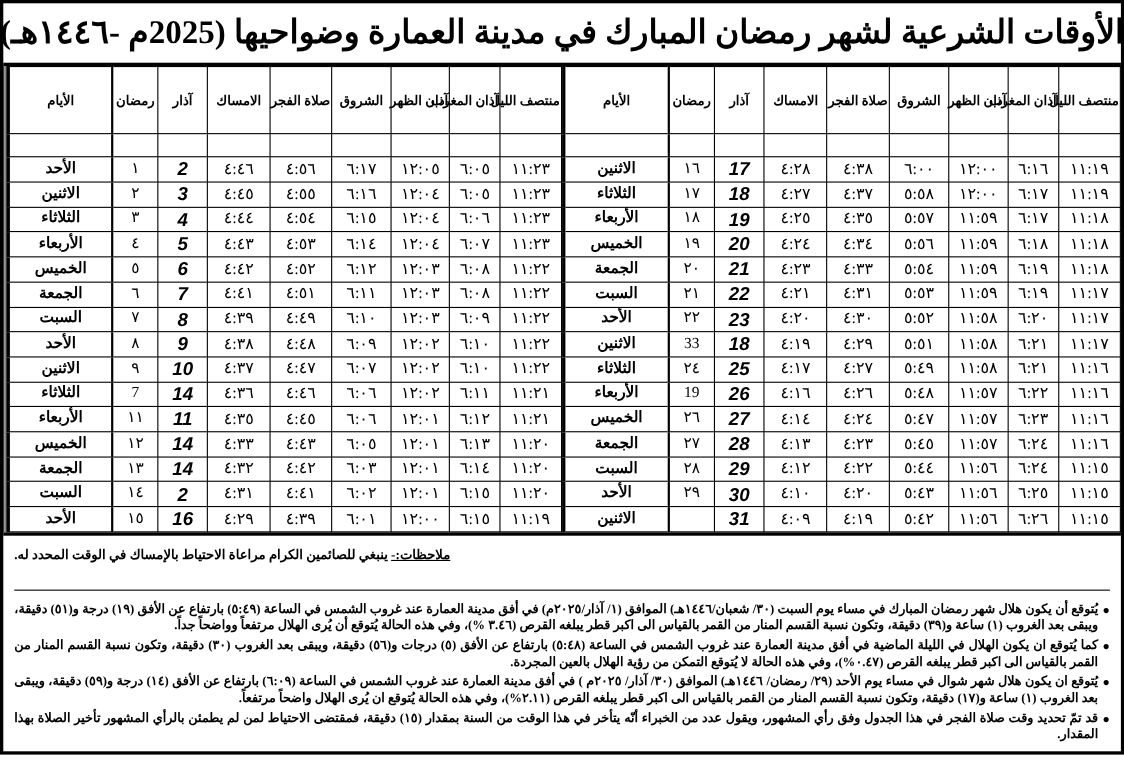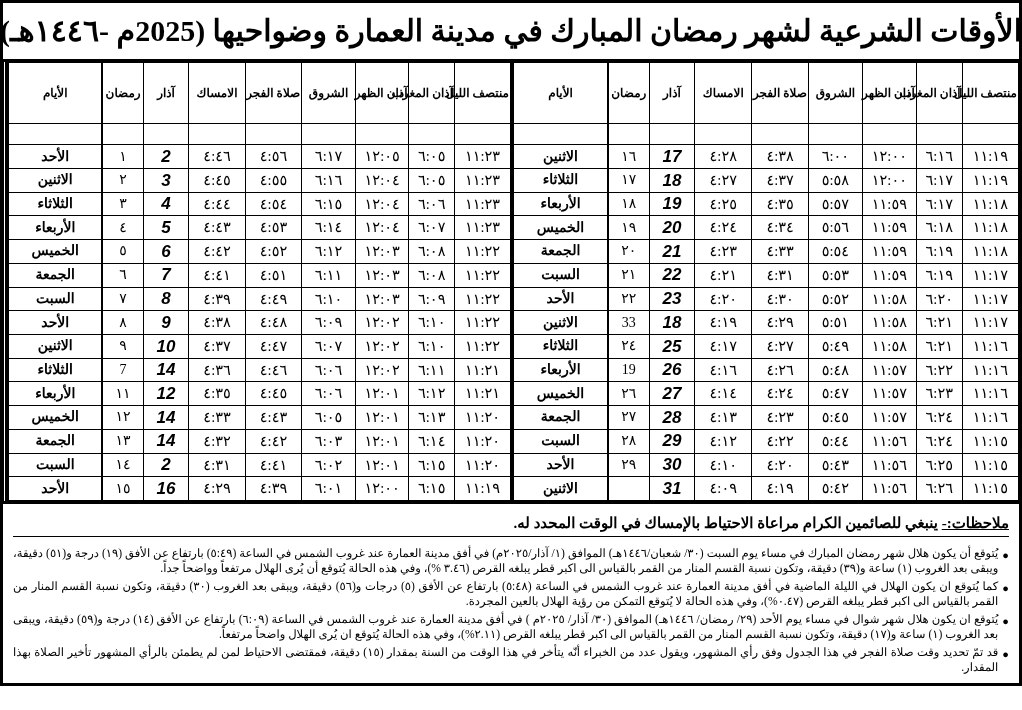--- a/index.html
+++ b/index.html
@@ -122,25 +122,25 @@
   col.w-maghrib  { width: 9.6%; }
   col.w-midnight { width: 11.8%; }
   
   .notes-band {
     box-sizing: border-box;
     flex: 1 1 auto;
     padding: 8px 10px 4px 10px;
     direction: rtl;
   }
   .notes-head {
-    text-align: right;
+    text-align: left;
     font-weight: bold;
-    font-size: 15px;
+    font-size: 12px;
     margin: 2px 0 10px 0;
-    padding-bottom: 4px;
+    padding-bottom: 24px;
     border-bottom: 1.5px solid #000;
   }
   .notes-head .nh-label {
     text-decoration: underline;
   }
   .note-item {
     display: flex;
     flex-direction: row;
     align-items: flex-start;
     margin: 0 0 4px 0;
@@ -149,21 +149,21 @@
     flex: 0 0 auto;
     font-size: 11px;
     line-height: 14px;
     padding-top: 1px;
     margin-left: 4px;
   }
   .note-text {
     flex: 1 1 auto;
     font-size: 11.6px;
     line-height: 14.5px;
-    font-weight: normal;
+    font-weight: bold;
     text-align: justify;
     text-align-last: right;
   }
 </style>
 </head>
 <body>
 
 <div class="page">
 
   <div class="title-band">
@@ -527,21 +527,21 @@
               <td class="c-hijri">7</td>
               <td class="c-day">الثلاثاء</td>
             </tr>
             <tr>
               <td class="c-time">١١:٢١</td>
               <td class="c-time">٦:١٢</td>
               <td class="c-time">١٢:٠١</td>
               <td class="c-time">٦:٠٦</td>
               <td class="c-time">٤:٤٥</td>
               <td class="c-time">٤:٣٥</td>
-              <td class="c-greg">12</td>
+              <td class="c-greg">11</td>
               <td class="c-hijri">١١</td>
               <td class="c-day">الأربعاء</td>
             </tr>
             <tr>
               <td class="c-time">١١:٢٠</td>
               <td class="c-time">٦:١٣</td>
               <td class="c-time">١٢:٠١</td>
               <td class="c-time">٦:٠٥</td>
               <td class="c-time">٤:٤٣</td>
               <td class="c-time">٤:٣٣</td>

